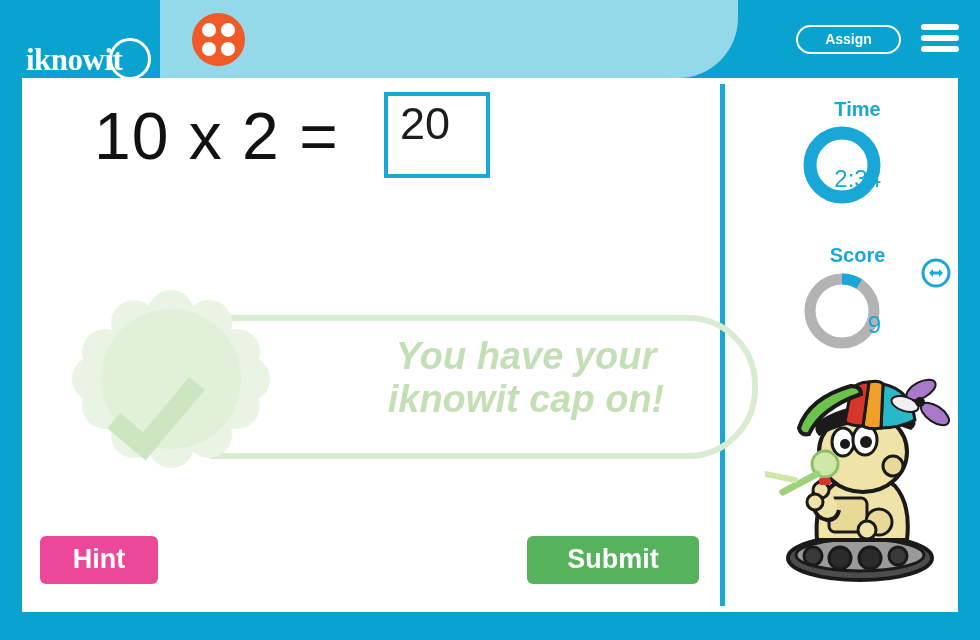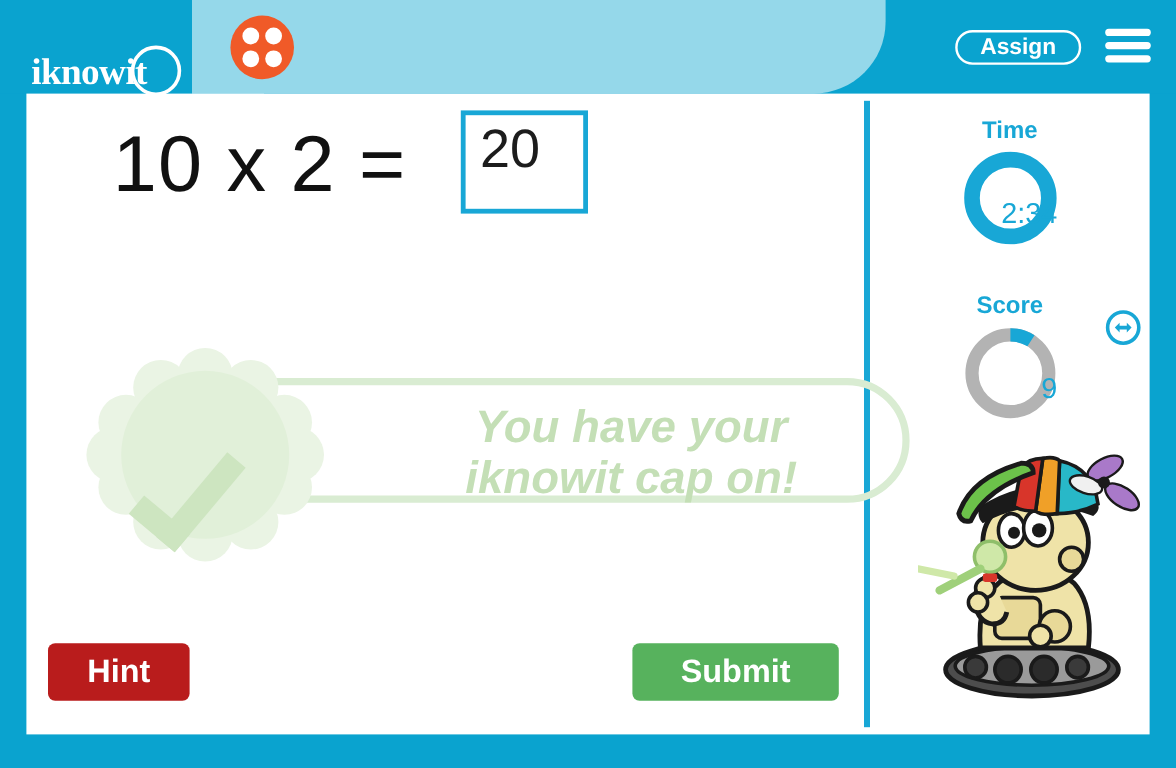--- a/index.html
+++ b/index.html
@@ -132,21 +132,21 @@
   #assign-button {
     position: absolute;
     left: 796px;
     top: 25px;
     width: 105px;
     height: 29px;
     border: 2px solid #ffffff;
     border-radius: 15px;
     box-sizing: border-box;
     color: #ffffff;
-    font-size: 19px;
+    font-size: 14px;
     font-weight: bold;
     text-align: center;
     line-height: 25px;
     cursor: pointer;
   }
 
   #menu-button {
     position: absolute;
     left: 921px;
     top: 24px;
@@ -228,21 +228,21 @@
     left: 60px;
     top: 212px;
     width: 640px;
     height: 178px;
   }
   #ribbon {
     position: absolute;
     left: 128px;
     top: 25px;
     width: 548px;
-    height: 104px;
+    height: 144px;
     border: 6px solid #d9ecd2;
     border-radius: 0 70px 70px 0;
     box-sizing: border-box;
     background: transparent;
   }
   #ribbon-text {
     position: absolute;
     left: 100px;
     top: 14px;
     width: 420px;
@@ -288,21 +288,21 @@
     box-sizing: border-box;
   }
 
   
   #hint-button {
     position: absolute;
     left: 18px;
     top: 458px;
     width: 118px;
     height: 48px;
-    background: #b91c1c;
+    background: #ec4899;
     border-radius: 6px;
     color: #ffffff;
     font-size: 27px;
     font-weight: bold;
     text-align: center;
     line-height: 47px;
     cursor: pointer;
   }
   #submit-button {
     position: absolute;
@@ -320,20 +320,21 @@
     cursor: pointer;
   }
 
   
   #sidebar {
     position: absolute;
     left: 703px;
     top: 0;
     width: 233px;
     height: 462px;
+    padding-left: 16px;
   }
   .stat-label {
     position: absolute;
     width: 233px;
     text-align: center;
     font-size: 20px;
     font-weight: bold;
     color: #18a7d6;
   }
   #time-label { top: 20px; }

